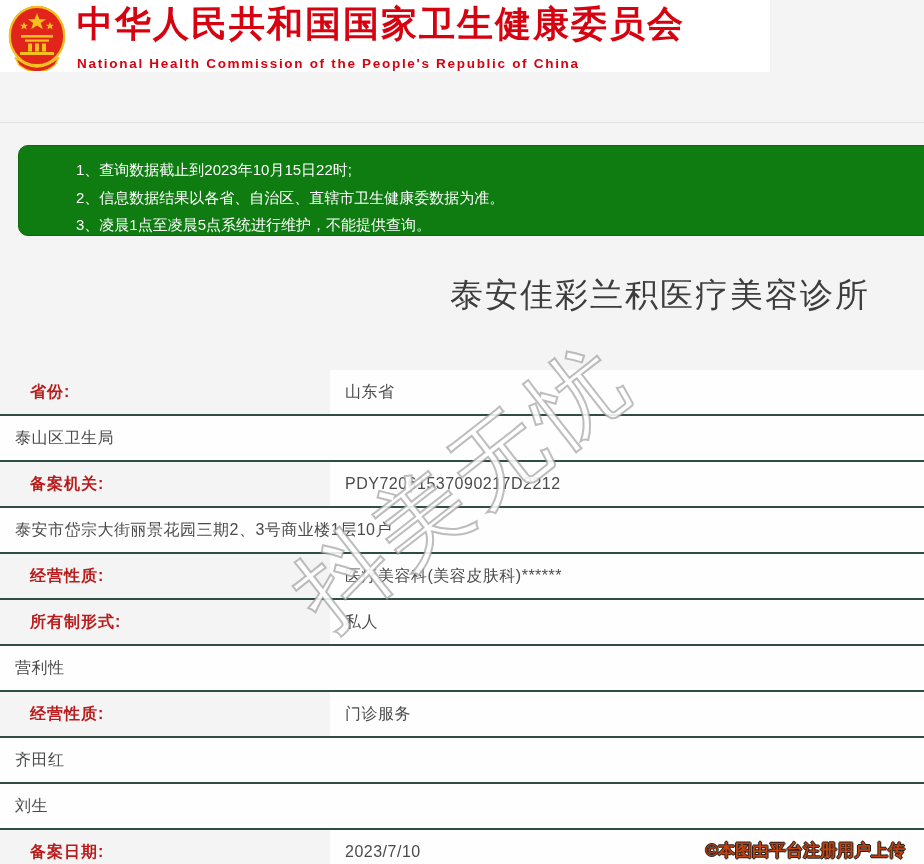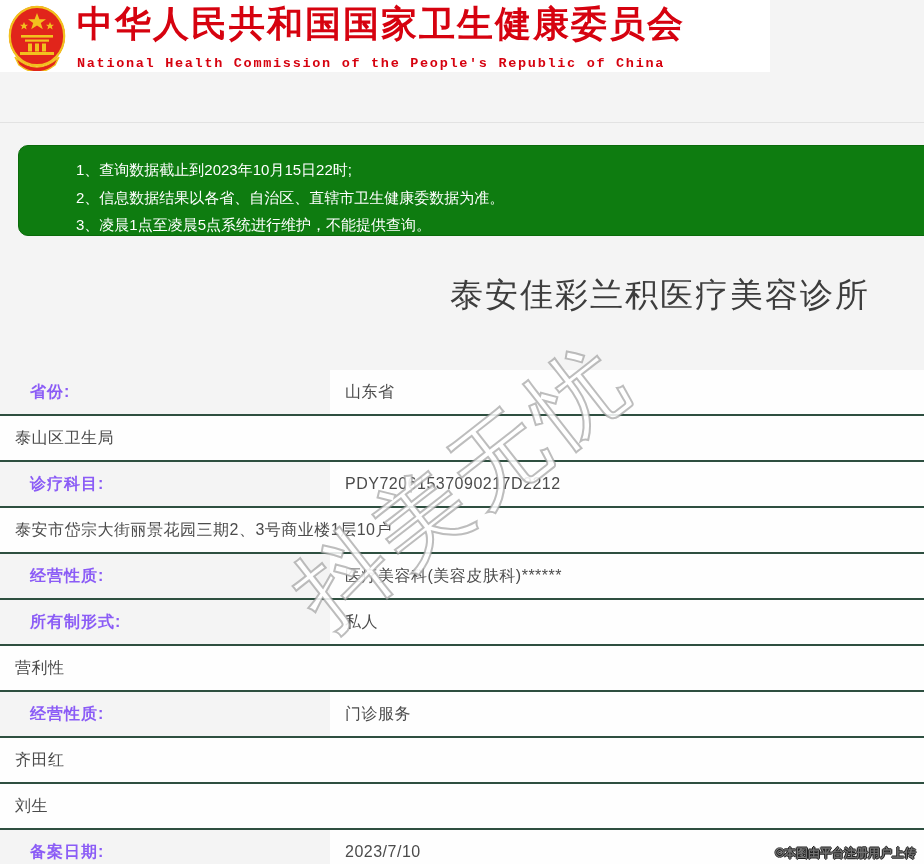--- a/index.html
+++ b/index.html
@@ -8,51 +8,51 @@
 
   .viewport { position:relative; width:924px; height:864px; overflow:hidden; background:#f4f4f4; }
   .page { position:absolute; top:0; left:0; width:1320px; height:900px; }
 
   
   .site-header { position:absolute; top:0; left:0; width:770px; height:72px;
                  background:#ffffff; display:flex; align-items:center; }
   .emblem { margin:4px 0 0 7px; flex:0 0 auto; }
   .header-titles { margin-left:10px; padding-top:2px; }
   .title-cn { font-size:36px; font-weight:bold; color:#d6020f; letter-spacing:2px; line-height:40px; white-space:nowrap; }
-  .title-en { font-size:13.5px; font-weight:bold; color:#d6020f; letter-spacing:1.7px; margin-top:12px; white-space:nowrap;font-family:Liberation Mono, monospace; }
+  .title-en { font-size:13.5px; font-weight:bold; color:#d6020f; letter-spacing:1.7px; margin-top:12px; white-space:nowrap; }
   .header-rule { position:absolute; top:122px; left:0; width:1320px; height:1px; background:#e2e2e2; }
 
   
   .notice { position:absolute; top:145px; left:18px; width:1284px; height:91px;
             background:#0e7c10; border:1px solid #0a6a0a; border-radius:10px;
             padding:10px 0 0 57px; color:#ffffff; }
   .notice p { font-size:15px; line-height:27.5px; white-space:nowrap; }
 
   
   .org-title { position:absolute; top:273px; left:0; width:1320px; text-align:center;
                font-size:33px; font-weight:400; color:#3d3d3d; letter-spacing:2px; }
 
   
   .record-table { position:absolute; top:370px; left:0; width:1320px; }
   .row { display:flex; height:46px; border-bottom:2px solid #2e4f40; }
   .row .lbl { width:330px; padding-left:30px; display:flex; align-items:center;
-              font-size:16px; font-weight:bold; color:#8b5cf6; letter-spacing:1px; }
+              font-size:16px; font-weight:bold; color:#b91c1c; letter-spacing:1px; }
   .row .val { flex:1; background:#fefefe; display:flex; align-items:center;
               padding-left:15px; font-size:16px; color:#4b4b4b; letter-spacing:0.5px; }
 
   
   .watermark { position:absolute; left:308px; top:545px; transform:rotate(-38deg);
                transform-origin:0 50%; font-size:92px; letter-spacing:6px; white-space:nowrap;
                color:rgba(255,255,255,0.88);
                -webkit-text-stroke:2px rgba(145,145,145,0.6);
                pointer-events:none; z-index:5; }
 
   
-  .credit { position:absolute; right:8px; bottom:2px; z-index:6;
-            font-size:12px; font-weight:bold; color:#737373;
+  .credit { position:absolute; right:19px; bottom:2px; z-index:6;
+            font-size:17px; font-weight:bold; color:#c2410c;
             text-shadow:-1px 0 0 #222,1px 0 0 #222,0 -1px 0 #222,0 1px 0 #222; }
 </style>
 </head>
 <body>
 
 <div class="viewport">
   <div class="page">
 
     <div class="site-header">
       <svg class="emblem" width="60" height="66" viewBox="0 0 60 66">
@@ -86,21 +86,21 @@
 
     <div class="record-table" id="record-table">
         <div class="row">
           <div class="lbl">省份:</div>
           <div class="val">山东省</div>
         </div>
         <div class="row">
           <div class="val">泰山区卫生局</div>
         </div>
         <div class="row">
-          <div class="lbl">诊疗科目:</div>
+          <div class="lbl">备案机关:</div>
           <div class="val">PDY72061537090217D2212</div>
         </div>
         <div class="row">
           <div class="val">泰安市岱宗大街丽景花园三期2、3号商业楼1层10户</div>
         </div>
         <div class="row">
           <div class="lbl">经营性质:</div>
           <div class="val">医疗美容科(美容皮肤科)******</div>
         </div>
         <div class="row">

